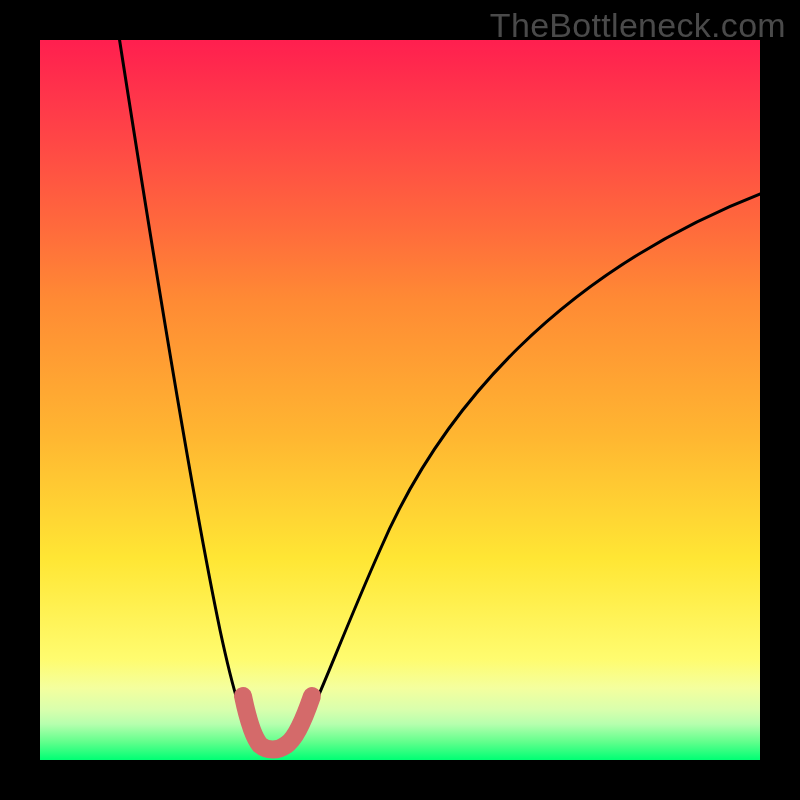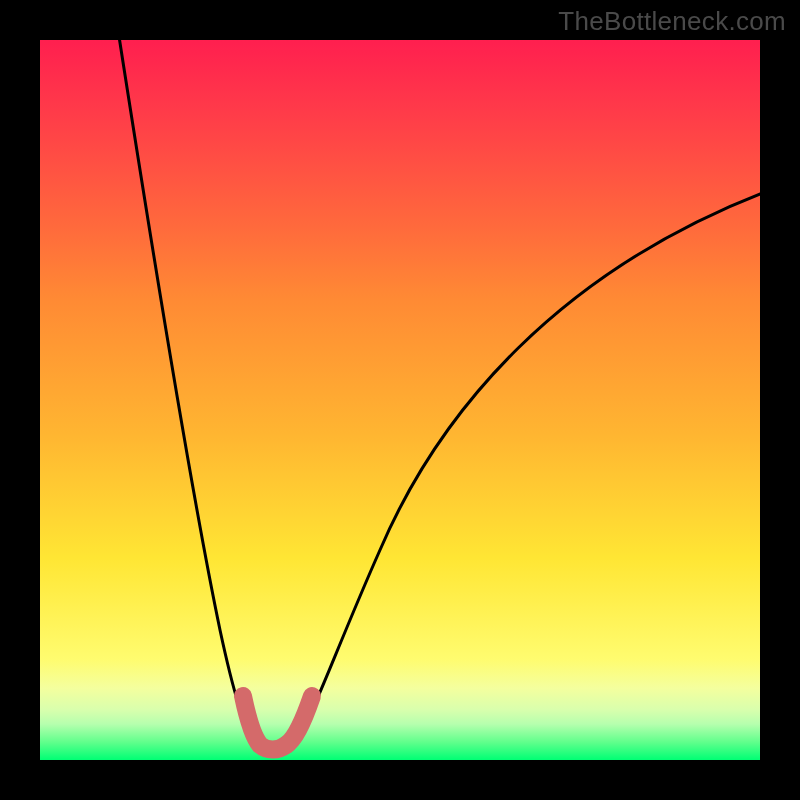--- a/index.html
+++ b/index.html
@@ -15,21 +15,21 @@
     position: relative;
     width: 800px;
     height: 800px;
     background: #000;
   }
   .watermark {
     position: absolute;
     top: 6px;
     right: 14px;
     color: #4a4a4a;
-    font-size: 26px;
+    font-size: 34px;
     letter-spacing: 0.3px;
     z-index: 5;
   }
   .plot-area {
     position: absolute;
     left: 40px;
     top: 40px;
     width: 720px;
     height: 720px;
     background: linear-gradient(

